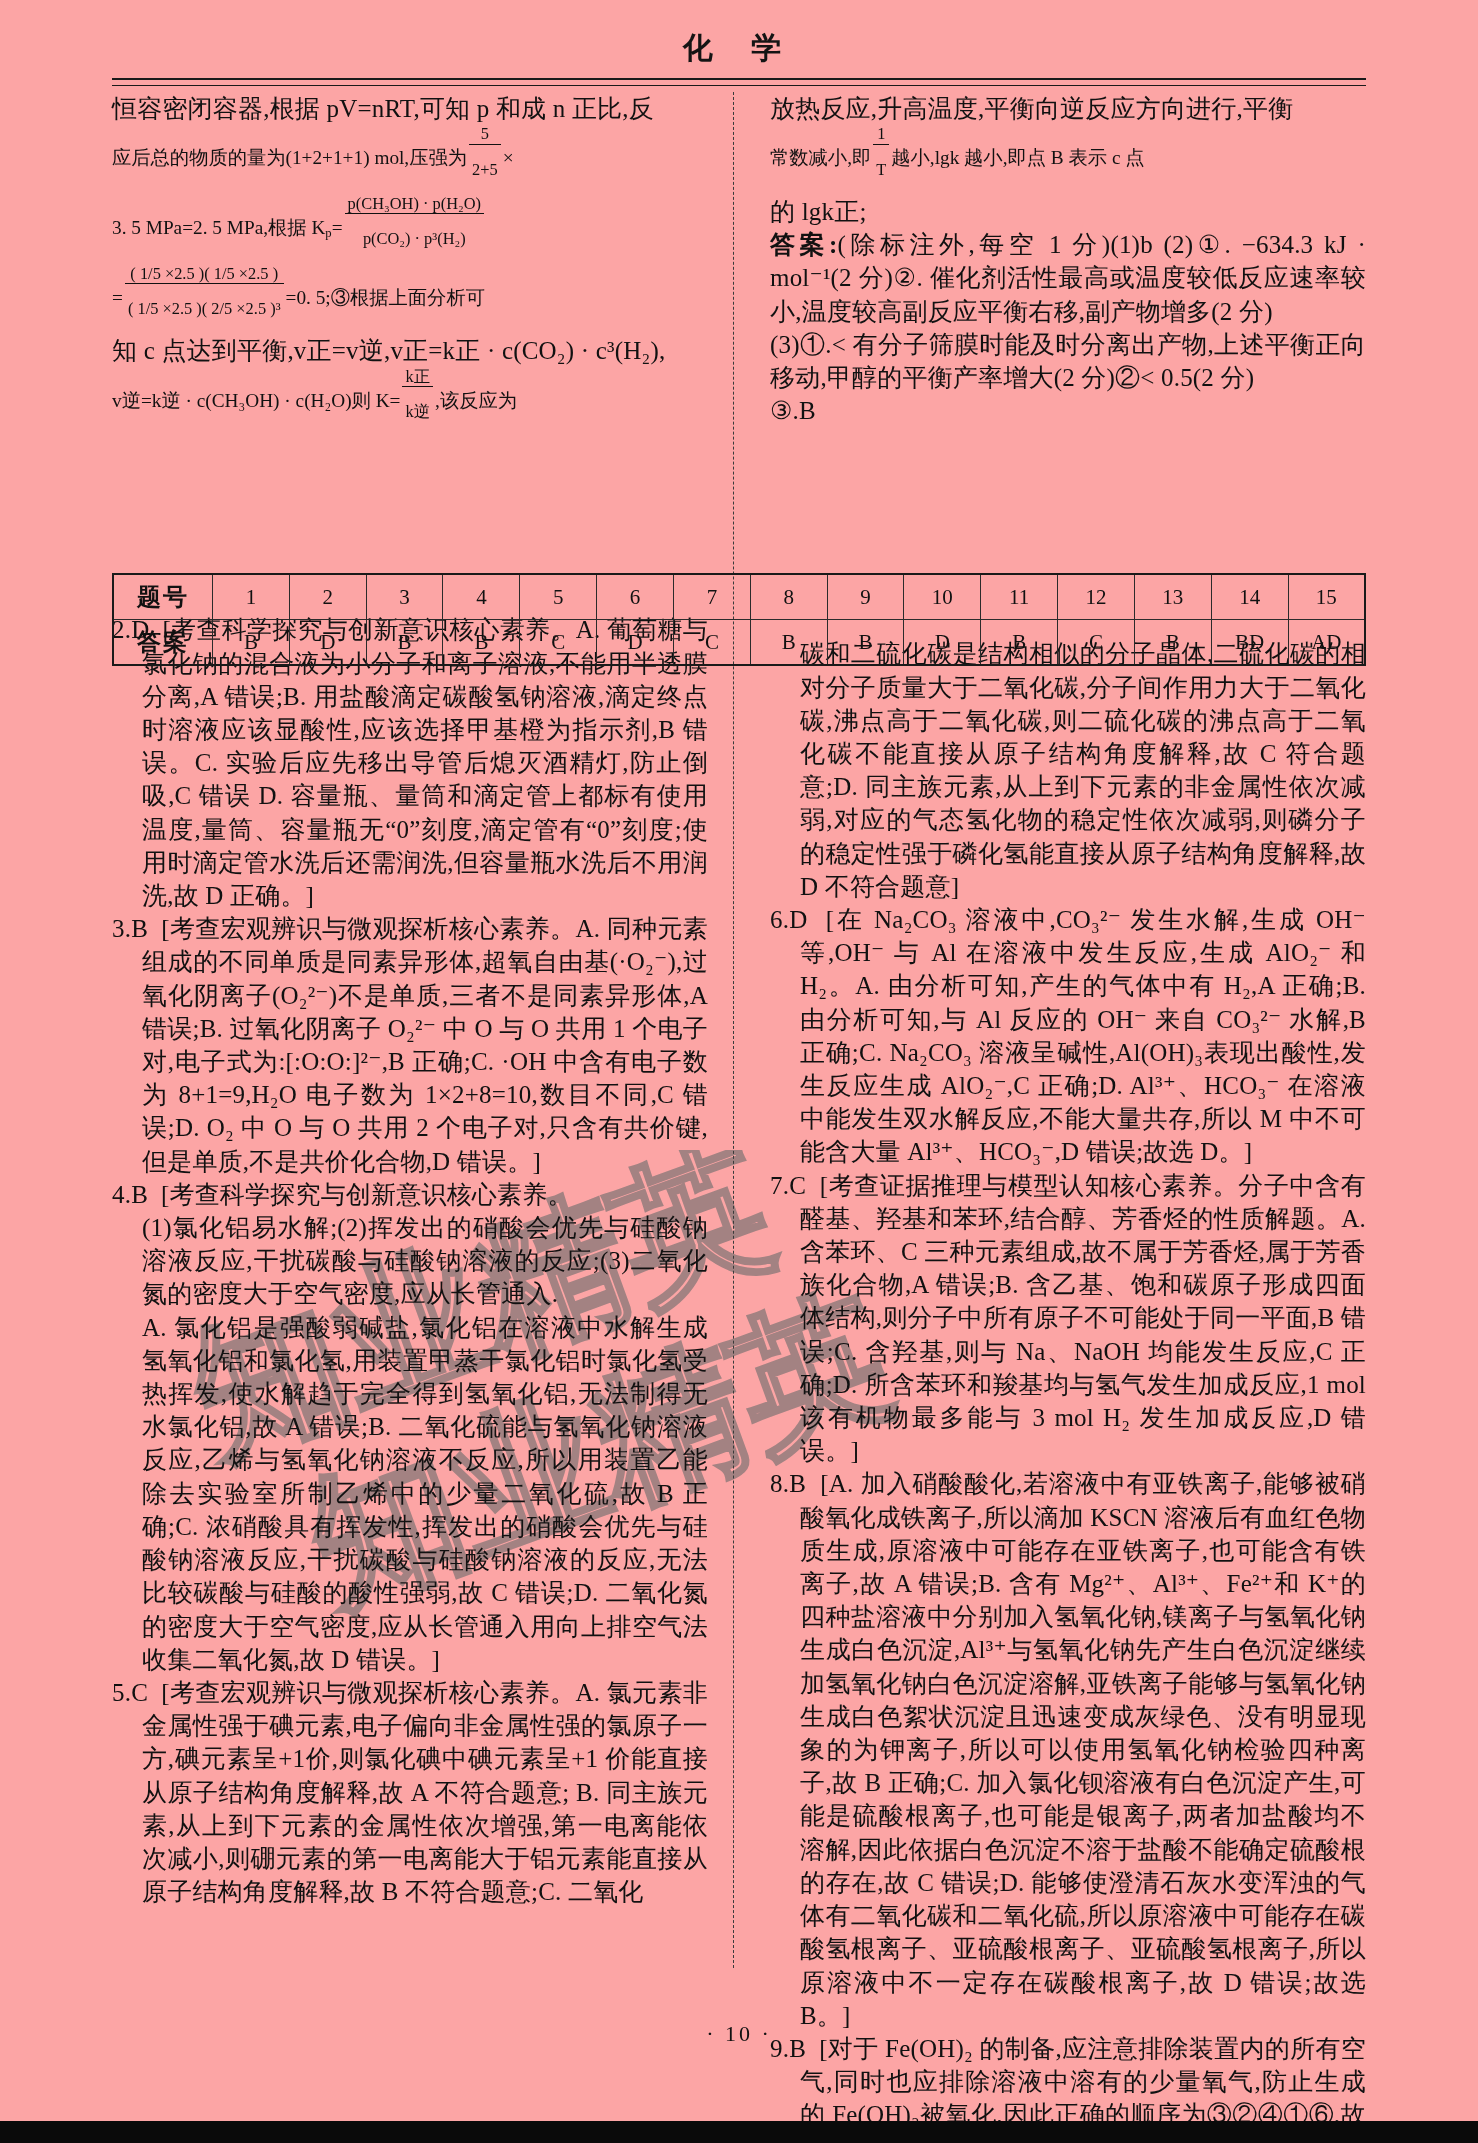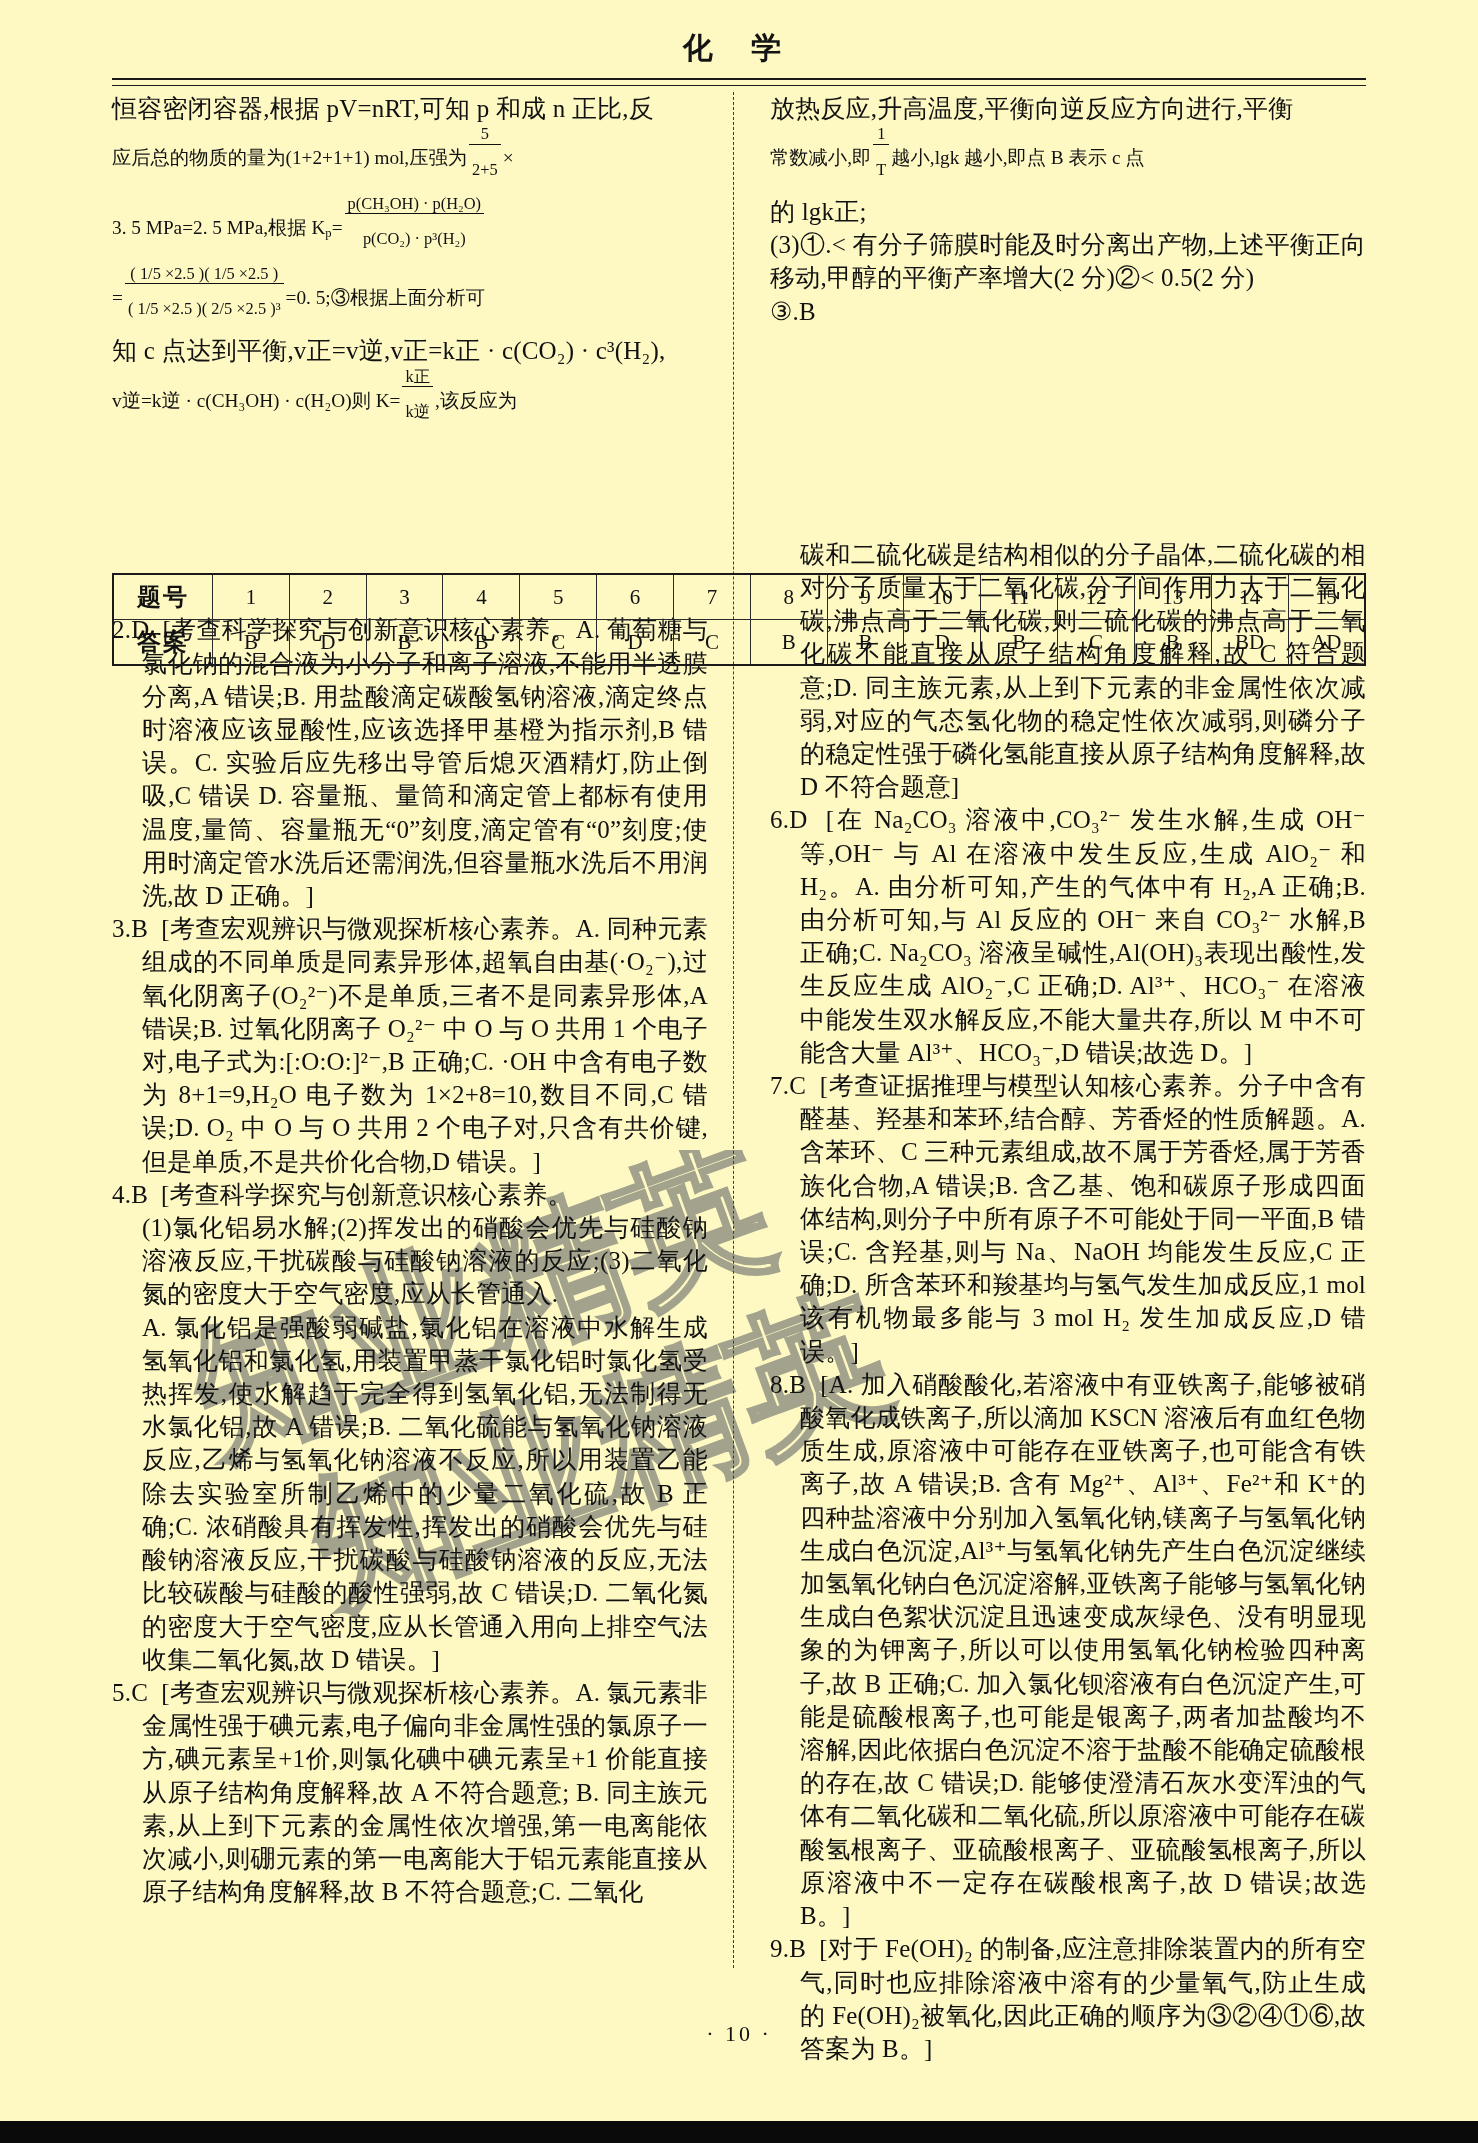--- a/index.html
+++ b/index.html
@@ -4,21 +4,21 @@
 <style>
   html, body {
     margin: 0;
     padding: 0;
     background: #ffffff;
   }
   #page {
     position: relative;
     width: 1478px;
     height: 2143px;
-    background: #fef9c3;
+    background: #fca5a5;
     overflow: hidden;
     font-family: "Liberation Serif", "DejaVu Serif", serif;
     color: #111;
   }
 
   
   .page-header {
     position: absolute;
     left: 0; right: 0;
     top: 28px;
@@ -254,20 +254,23 @@
     <div class="col col-right">
 
       <div class="p">放热反应,升高温度,平衡向逆反应方向进行,平衡</div>
 
       <div class="formula-line tall">
         <span>常数减小,即</span><span class="frac"><span class="num">1</span><span class="den">T</span></span><span>越小,lgk 越小,即点 B 表示 c 点</span>
       </div>
 
       <div class="p">的 lgk正;</div>
 
+      <div class="p">
+        <span class="bold">答案:</span><span>(除标注外,每空 1 分)(1)b  (2)①. −634.3 kJ · mol⁻¹(2 分)②. 催化剂活性最高或温度较低反应速率较小,温度较高副反应平衡右移,副产物增多(2 分)</span>
+      </div>
       <div class="p">(3)①.&lt;  有分子筛膜时能及时分离出产物,上述平衡正向移动,甲醇的平衡产率增大(2 分)②&lt;  0.5(2 分)</div>
       <div class="p">③.B</div>
 
       <div style="height:210px"></div>
 
       <div class="p hang2">碳和二硫化碳是结构相似的分子晶体,二硫化碳的相对分子质量大于二氧化碳,分子间作用力大于二氧化碳,沸点高于二氧化碳,则二硫化碳的沸点高于二氧化碳不能直接从原子结构角度解释,故 C 符合题意;D. 同主族元素,从上到下元素的非金属性依次减弱,对应的气态氢化物的稳定性依次减弱,则磷分子的稳定性强于磷化氢能直接从原子结构角度解释,故 D 不符合题意]</div>
 
       <div class="p hang">
         <span>6.</span><span>D</span>&nbsp;&nbsp;<span>[在 Na₂CO₃ 溶液中,CO₃²⁻ 发生水解,生成 OH⁻ 等,OH⁻ 与 Al 在溶液中发生反应,生成 AlO₂⁻ 和 H₂。A. 由分析可知,产生的气体中有 H₂,A 正确;B. 由分析可知,与 Al 反应的 OH⁻ 来自 CO₃²⁻ 水解,B 正确;C. Na₂CO₃ 溶液呈碱性,Al(OH)₃表现出酸性,发生反应生成 AlO₂⁻,C 正确;D. Al³⁺、HCO₃⁻ 在溶液中能发生双水解反应,不能大量共存,所以 M 中不可能含大量 Al³⁺、HCO₃⁻,D 错误;故选 D。]</span>
       </div>

